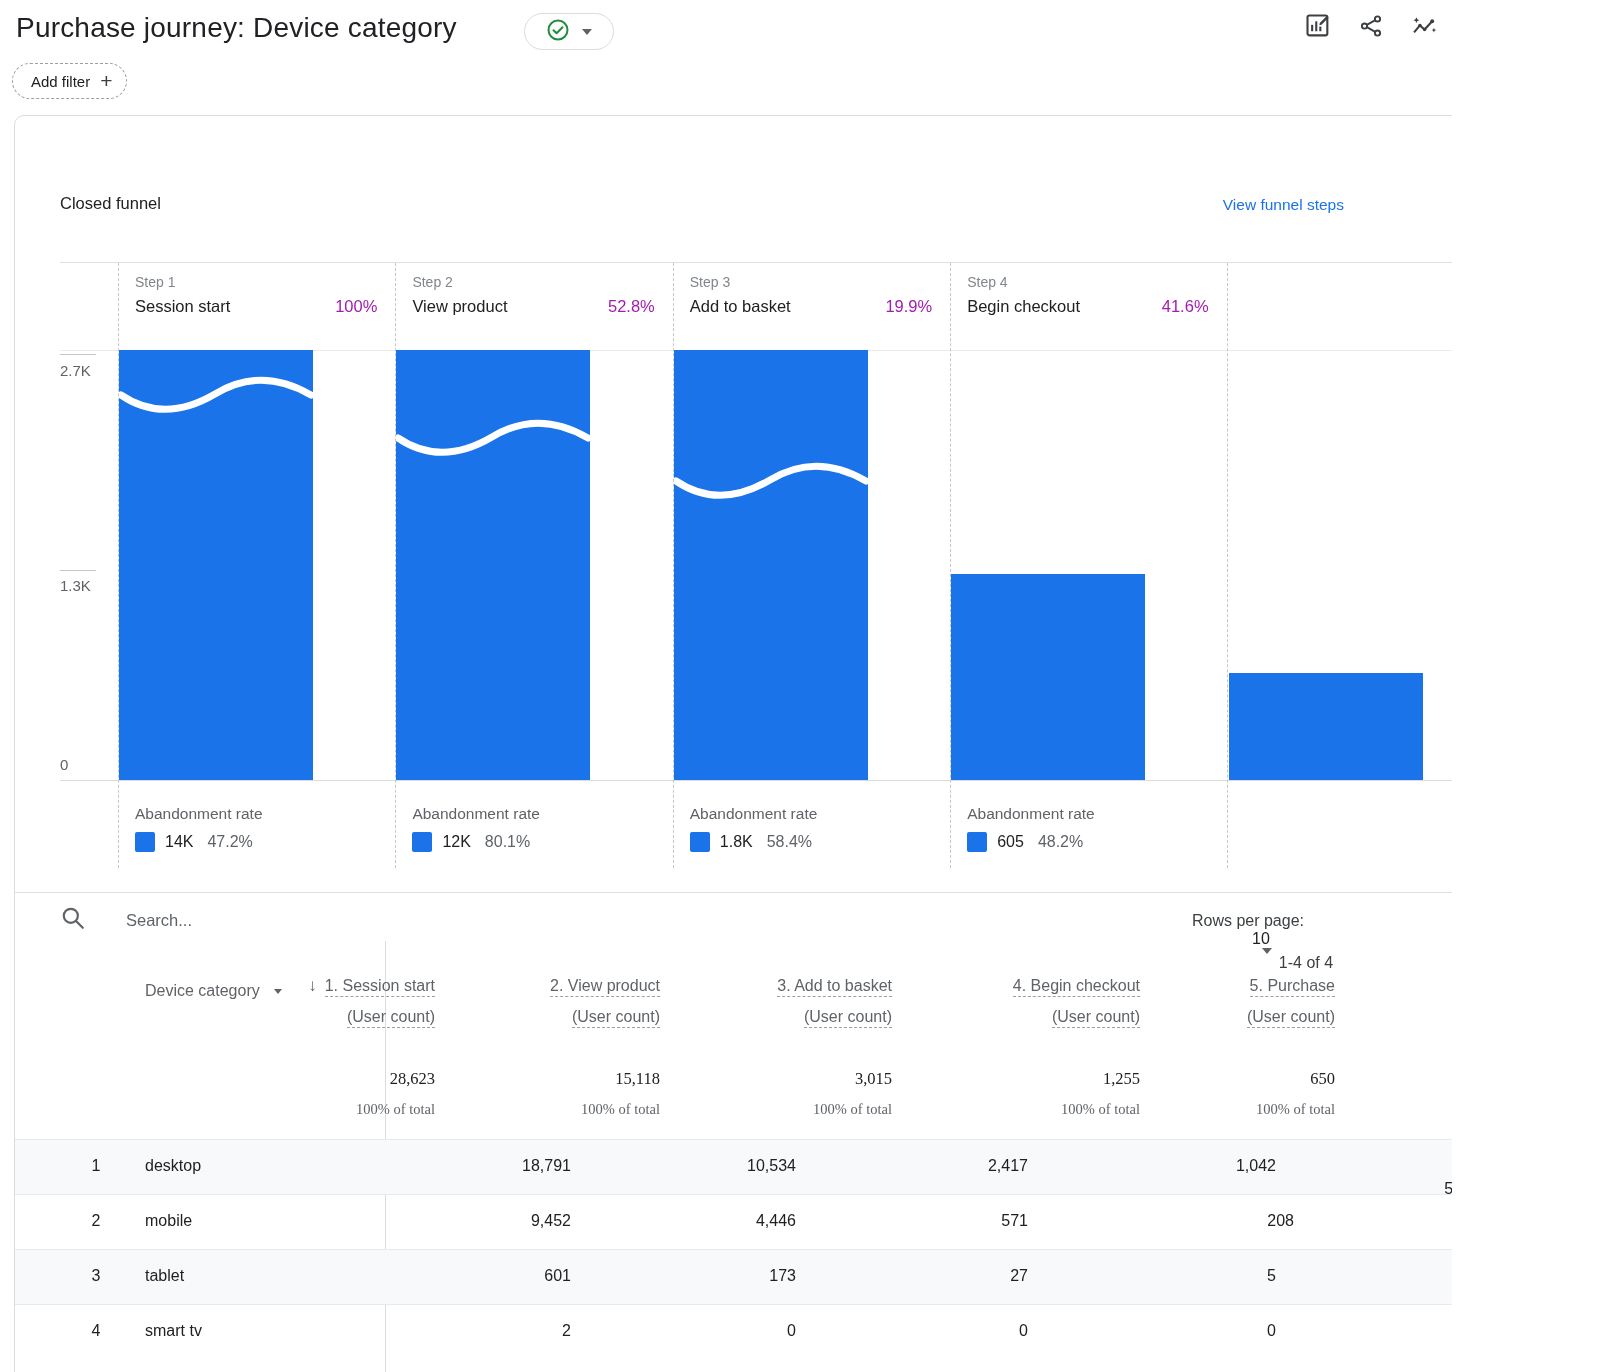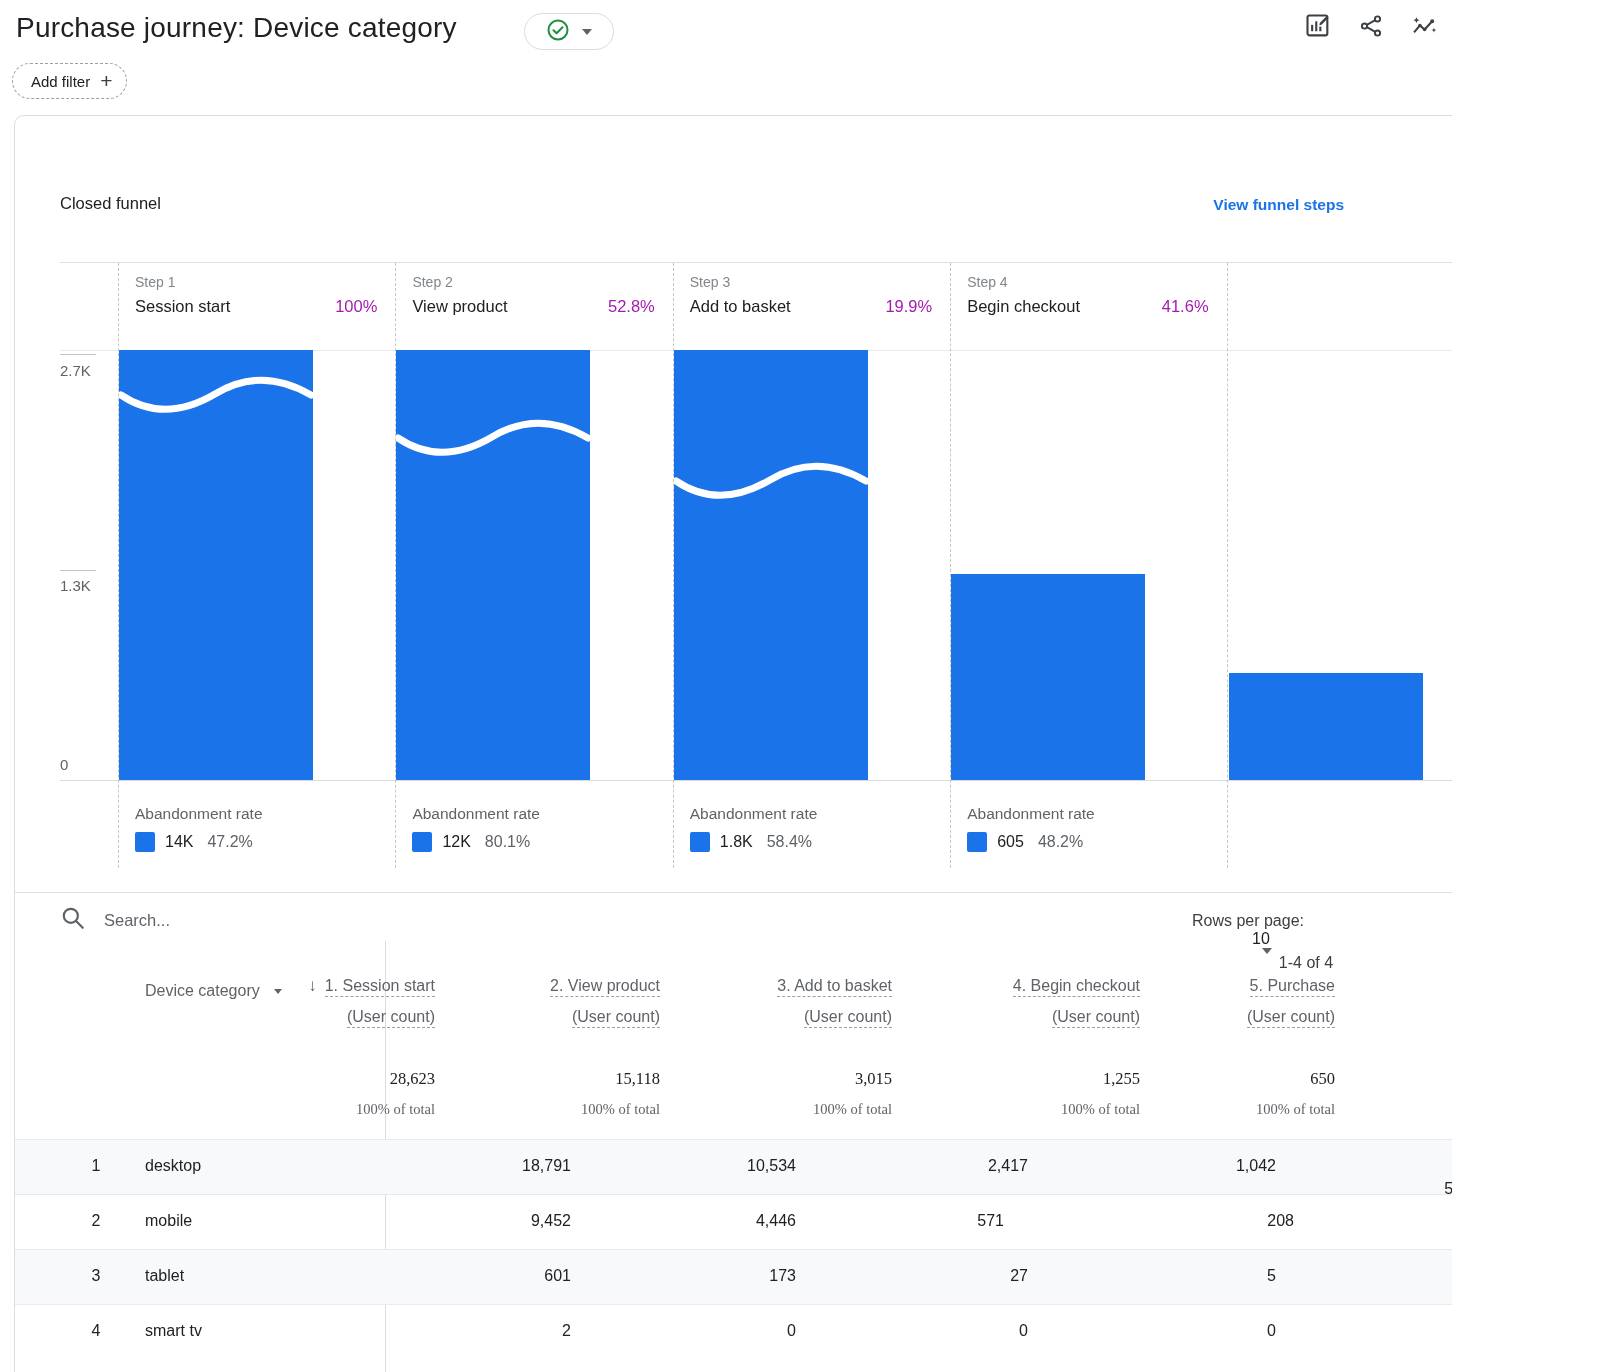--- a/index.html
+++ b/index.html
@@ -24,21 +24,21 @@
     left:12px; top:63px; height:36px; padding:0 14px 0 18px; border:1px dashed #9aa0a6; border-radius:18px;
     display:flex; align-items:center; gap:10px; background:#fff;
   }
   .add-filter .lbl { font-size:15px; color:#202124; }
   .add-filter .plus { font-size:21px; color:#3c4043; line-height:1; margin-top:-2px; }
 
   
   .card { left:14px; top:115px; width:1574px; height:1290px; border:1px solid #dadce0; border-radius:10px; background:#fff; }
 
   .section-title { left:60px; top:194px; font-size:16.5px; font-weight:500; color:#202124; }
-  .funnel-link { top:196px; right:108px; font-size:15.5px; font-weight:700; color:#1a73e8; cursor:pointer; }
+  .funnel-link { top:196px; right:108px; font-size:15.5px; font-weight:400; color:#1a73e8; cursor:pointer; }
 
   
   .chart-topline { left:60px; top:262px; width:1445px; height:1px; background:#e0e0e0; }
   .gridline { background:#e8eaed; height:1px; }
   .tick { left:60px; width:36px; height:1px; background:#c4c7c5; }
   .axis-label { left:60px; font-size:15px; color:#5f6368; }
 
   .columns { left:118px; top:263px; width:1387px; height:605px; display:flex; }
   .col { width:20%; border-left:1px dashed #c4c7c5; position:relative; padding:11px 18px 0 16px; }
   .col:last-child { border-right:1px dashed #c4c7c5; }
@@ -58,21 +58,21 @@
   .bar svg { position:absolute; left:0; width:194px; height:60px; }
   .baseline { left:60px; top:780px; width:1445px; height:1px; background:#dadce0; }
 
   .zoom-btn {
     width:27px; height:27px; border:1.5px solid #c4c7c5; border-radius:50%; background:#fff;
     display:flex; align-items:center; justify-content:center; color:#9aa0a6; font-size:19px; line-height:1;
   }
 
   
   .table-sep { left:15px; top:892px; width:1572px; height:1px; background:#e0e0e0; }
-  .search-row { left:60px; top:905px; display:flex; align-items:center; gap:18px; }
+  .search-row { left:60px; top:905px; display:flex; align-items:center; gap:40px; }
   .search-input { border:none; outline:none; font-size:16.5px; color:#5f6368; width:500px; font-family:"Liberation Sans",sans-serif; }
   .search-input::placeholder { color:#5f6368; opacity:1; }
   .pager { top:912px; display:flex; align-items:center; font-size:16px; color:#3c4043; }
   .pager .rpp-label { margin-right:38px; }
   .pager .rpp-value { margin-right:12px; color:#202124; }
   .pager .pg-range { margin-left:78px; }
 
   
   .v-divider { left:385px; top:941px; width:1px; height:431px; background:#dadce0; }
   .devcat-header { left:145px; top:982px; display:flex; align-items:center; gap:14px; font-size:16px; color:#5f6368; }
@@ -337,21 +337,21 @@
     <span class="r-val w3" style="right:559px;">2,417</span>
     <span class="r-val w4" style="right:311px;">1,042</span>
     <span class="r-val w5" style="right:116px;margin-top:23px;">592</span>
   </div>
 
   <div class="abs trow" style="top:1194px;">
     <span class="r-idx">2</span>
     <span class="r-dev">mobile</span>
     <span class="r-val w1" style="right:1016px;">9,452</span>
     <span class="r-val w2" style="right:791px;">4,446</span>
-    <span class="r-val w3" style="right:583px;">571</span>
+    <span class="r-val w3" style="right:559px;">571</span>
     <span class="r-val w4" style="right:293px;">208</span>
     <span class="r-val w5" style="right:116px;">56</span>
   </div>
 
   <div class="abs trow striped" style="top:1249px;">
     <span class="r-idx">3</span>
     <span class="r-dev">tablet</span>
     <span class="r-val w1" style="right:1016px;">601</span>
     <span class="r-val w2" style="right:791px;">173</span>
     <span class="r-val w3" style="right:559px;">27</span>

